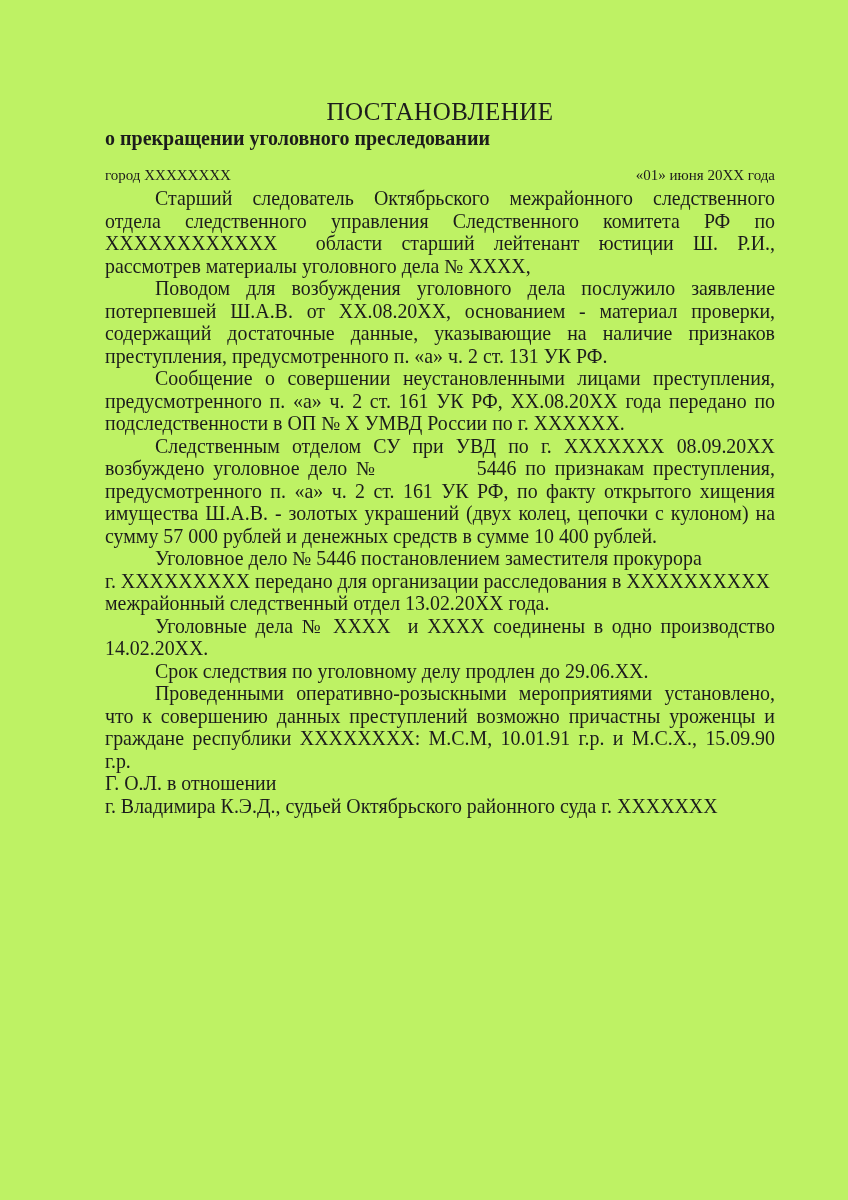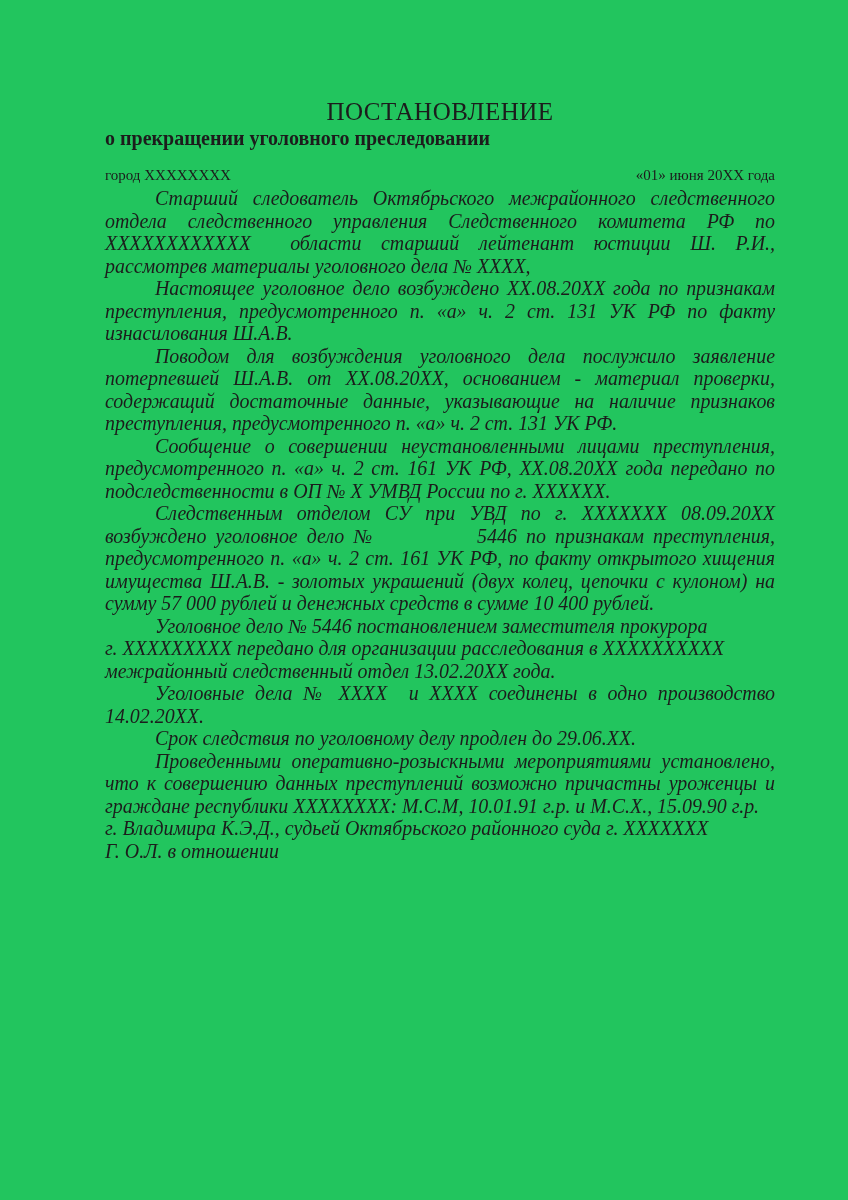--- a/index.html
+++ b/index.html
@@ -12,21 +12,21 @@
     height: 1200px;
     overflow: hidden;
     font-family: "Liberation Serif", "DejaVu Serif", serif;
     color: #1c1c1c;
   }
   .page {
     box-sizing: border-box;
     width: 848px;
     height: 1200px;
     padding: 97px 73px 52px 105px;
-    background: #22c55e;
+    background: #bef264;
   }
   .title {
     text-align: center;
     font-size: 25px;
     line-height: 29px;
     letter-spacing: 0.5px;
     font-weight: normal;
   }
   .subtitle {
     font-size: 20px;
@@ -44,21 +44,20 @@
     text-align: center;
   }
   .preamble {
     margin: 26px 0 0 0;
   }
   .para {
     margin: 0;
     font-size: 19.9px;
     line-height: 22.5px;
     text-align: justify;
-    font-style: italic;
   }
   .indent { text-indent: 50px; }
   .prewrap {
     white-space: pre-wrap;
     text-align: left;
   }
   .plain {
     text-align: left;
     text-indent: 0;
   }
@@ -80,37 +79,36 @@
   <div class="subtitle">о прекращении уголовного преследовании</div>
 
   <div class="meta-row">
     <span>город ХХХХХХХХ</span>
     <span>«01» июня 20ХХ года</span>
   </div>
 
   <p class="para indent preamble">Старший следователь Октябрьского межрайонного следственного отдела следственного управления Следственного комитета РФ по ХХХХХХХХХХХХ&nbsp; области старший лейтенант юстиции Ш. Р.И., рассмотрев материалы уголовного дела № ХХХХ,</p>
 
 
-  <p class="para indent">Настоящее уголовное дело возбуждено ХХ.08.20ХХ года по признакам преступления, предусмотренного п. «а» ч. 2 ст. 131 УК РФ по факту изнасилования Ш.А.В.</p>
 
   <p class="para indent">Поводом для возбуждения уголовного дела послужило заявление потерпевшей Ш.А.В. от ХХ.08.20ХХ, основанием - материал проверки, содержащий достаточные данные, указывающие на наличие признаков преступления, предусмотренного п. «а» ч. 2 ст. 131 УК РФ.</p>
 
   <p class="para indent">Сообщение о совершении неустановленными лицами преступления, предусмотренного п. «а» ч. 2 ст. 161 УК РФ, ХХ.08.20ХХ года передано по подследственности в ОП № Х УМВД России по г. ХХХХХХ.</p>
 
   <p class="para indent">Следственным отделом СУ при УВД по г. ХХХХХХХ 08.09.20ХХ возбуждено уголовное дело №&nbsp;&nbsp;&nbsp;&nbsp;&nbsp;&nbsp;&nbsp;&nbsp;&nbsp;&nbsp; 5446 по признакам преступления, предусмотренного п. «а» ч. 2 ст. 161 УК РФ, по факту открытого хищения имущества Ш.А.В. - золотых украшений (двух колец, цепочки с кулоном) на сумму 57 000 рублей и денежных средств в сумме 10 400 рублей.</p>
 
   <p class="para indent prewrap">Уголовное дело № 5446 постановлением заместителя прокурора
 г. ХХХХХХХХХ передано для организации расследования в ХХХХХХХХХХ
 межрайонный следственный отдел 13.02.20ХХ года.</p>
 
   <p class="para indent">Уголовные дела № ХХХХ &nbsp;и ХХХХ соединены в одно производство 14.02.20ХХ.</p>
 
   <p class="para indent">Срок следствия по уголовному делу продлен до 29.06.ХХ.</p>
 
   <p class="para indent">Проведенными оперативно-розыскными мероприятиями установлено, что к совершению данных преступлений возможно причастны уроженцы и граждане республики ХХХХХХХХ: М.С.М, 10.01.91 г.р. и М.С.Х., 15.09.90 г.р.</p>
 
 
 
+  <p class="para plain">Г. О.Л. в отношении</p>
+
   <p class="para plain">г. Владимира К.Э.Д., судьей Октябрьского районного суда г. ХХХХХХХ</p>
-
-  <p class="para plain">Г. О.Л. в отношении</p>
 
 </div>
 
 </body></html>

